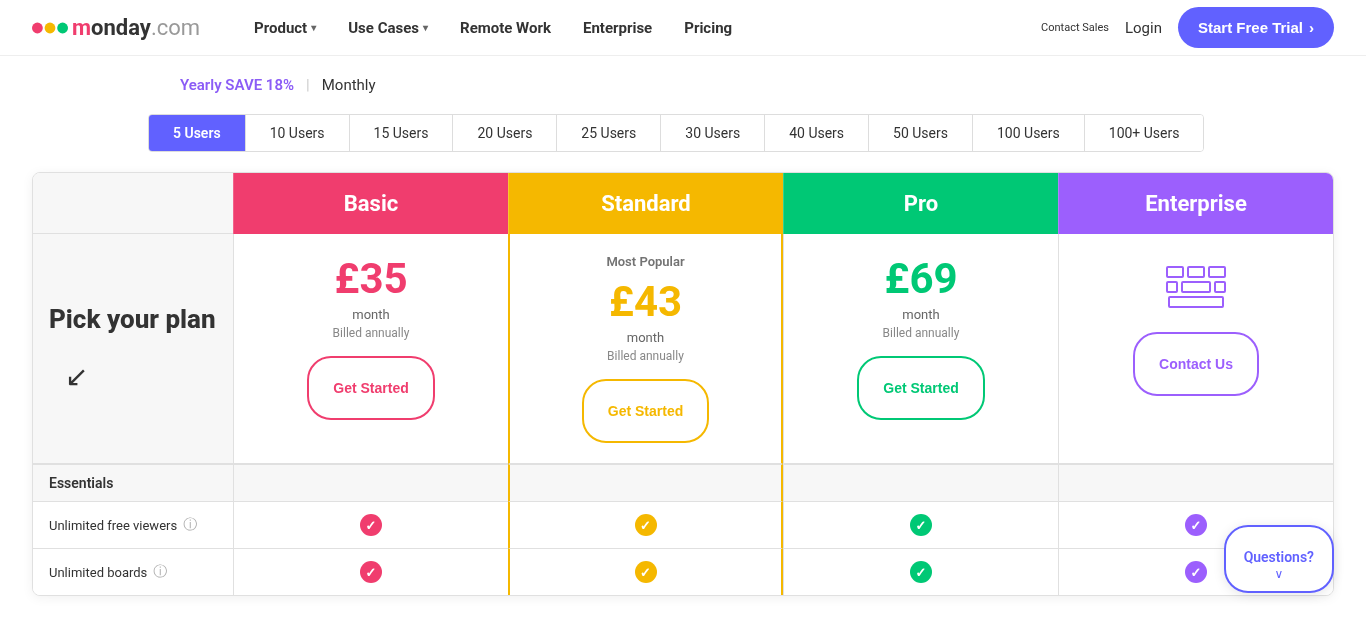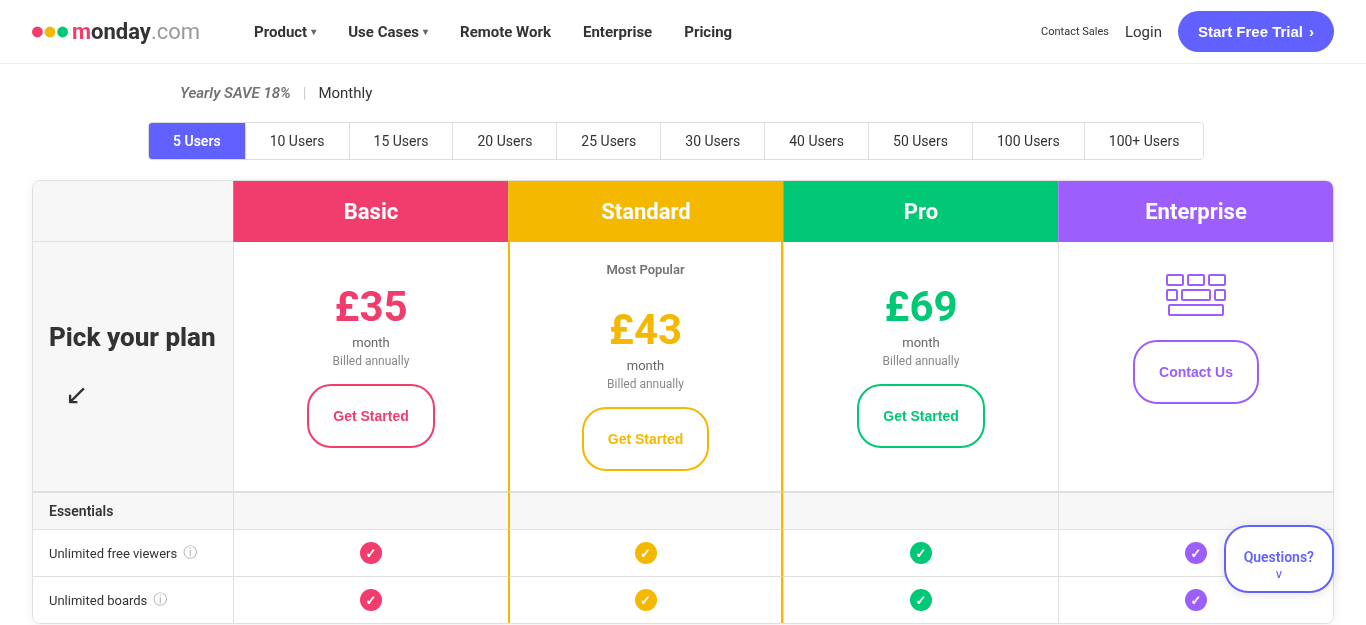--- a/index.html
+++ b/index.html
@@ -3,21 +3,21 @@
   <meta charset="utf-8">
   <style>
     * { box-sizing: border-box; margin: 0; padding: 0; }
     body { font-family: -apple-system, BlinkMacSystemFont, 'Segoe UI', Roboto, sans-serif; background: #fff; color: #333; }
 
     
     .header {
       display: flex;
       align-items: center;
       padding: 0 32px;
-      height: 64px;
+      height: 56px;
       border-bottom: 1px solid #eee;
       gap: 24px;
     }
     .logo { display: flex; align-items: center; margin-right: 16px; }
     .logo-icon { width: 36px; height: 24px; margin-right: 4px; }
     .logo-text { font-size: 22px; font-weight: 700; color: #333; }
     .logo-text span { color: #f65c78; }
     .nav-items { display: flex; gap: 4px; align-items: center; flex: 1; }
     .nav-item {
       padding: 8px 14px;
@@ -51,24 +51,23 @@
 
     
     .billing-toggle {
       display: flex;
       align-items: center;
       padding: 20px 32px 12px 180px;
       gap: 12px;
       font-size: 15px;
     }
     .billing-yearly {
-      color: #737373;
-      font-weight: 600;
-      cursor: pointer;
-      font-style: italic;
+      color: #8b5cf6;
+      font-weight: 600;
+      cursor: pointer;
     }
     .billing-divider { color: #ccc; }
     .billing-monthly {
       color: #333;
       cursor: pointer;
     }
 
     
     .user-tabs {
       display: flex;
@@ -161,21 +160,20 @@
     .most-popular {
       font-size: 13px;
       font-weight: 600;
       color: #737373;
       margin-bottom: 4px;
       text-align: right;
     }
     .price-amount {
       font-size: 42px;
       font-weight: 700;
-      margin-top: 20px;
     }
     .price-amount.basic { color: #f03d6e; }
     .price-amount.standard { color: #f5b800; }
     .price-amount.pro { color: #00c875; }
     .price-period {
       font-size: 13px;
       color: #666;
     }
     .price-billed {
       font-size: 12px;

